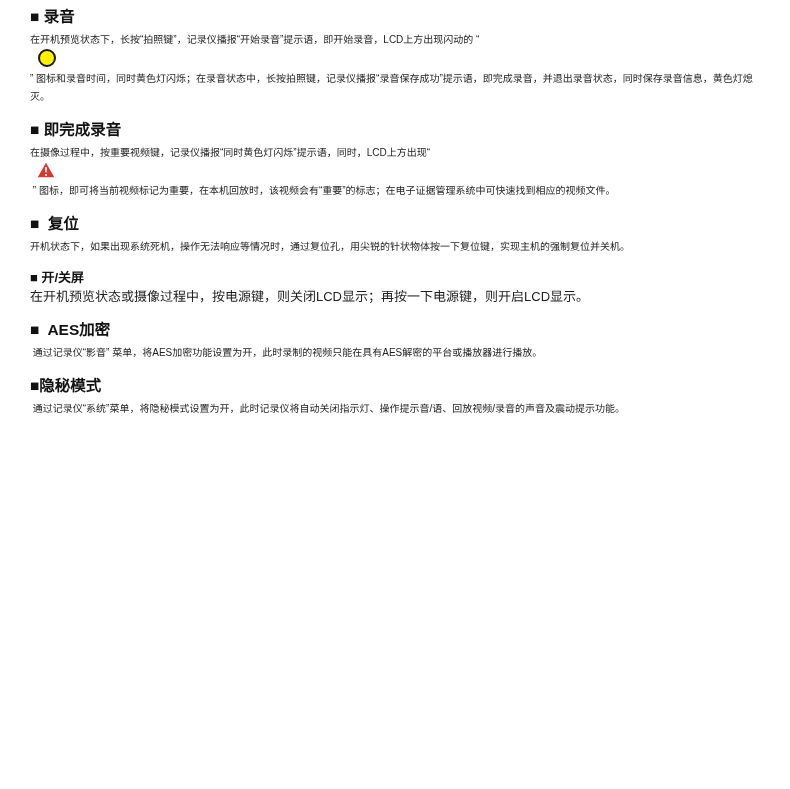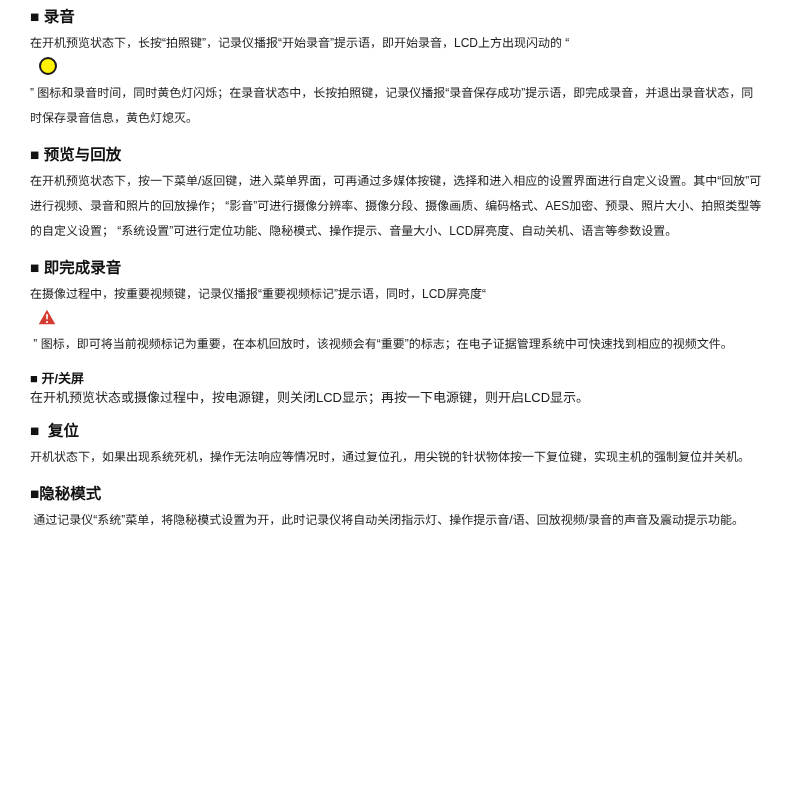--- a/index.html
+++ b/index.html
@@ -27,22 +27,22 @@
   .heading {
     margin: 0 0 4px 0;
     font-size: 15.5px;
     font-weight: bold;
     line-height: 21px;
     color: #121212;
     white-space: pre-wrap;
   }
   .body {
     margin: 0;
-    font-size: 12px;
-    line-height: 25px;
+    font-size: 10px;
+    line-height: 18px;
     white-space: pre-wrap;
     word-break: break-all;
     color: #1e1e1e;
   }
   .section.small .heading {
     font-size: 13px;
     line-height: 17px;
     margin-bottom: 2px;
   }
   .section.small .body {
@@ -77,47 +77,47 @@
 
 <div class="page">
   <main id="sections">
   <section class="section">
     <h3 class="heading">■ 录音</h3>
     <p class="body"><span>在开机预览状态下，长按“拍照键”，记录仪播报“开始录音”提示语，即开始录音，LCD上方出现闪动的 “</span>
   <span class="icon-record"></span>
 <span>” 图标和录音时间，同时黄色灯闪烁；在录音状态中，长按拍照键，记录仪播报“录音保存成功”提示语，即完成录音，并退出录音状态，同时保存录音信息，黄色灯熄灭。</span></p>
   </section>
 
-  <section class="section">
-    <h3 class="heading">■ 预览与回放</h3>
-    <p class="body"><span>在开机预览状态下，按一下菜单/返回键，进入菜单界面，可再通过多媒体按键，选择和进入相应的设置界面进行自定义设置。其中“回放”可进行视频、录音和照片的回放操作； “影音”可进行摄像分辨率、摄像分段、摄像画质、编码格式、AES加密、预录、照片大小、拍照类型等的自定义设置； “系统设置”可进行定位功能、隐秘模式、操作提示、音量大小、LCD屏亮度、自动关机、语言等参数设置。</span></p>
-  </section>
 
   <section class="section">
     <h3 class="heading">■ 即完成录音</h3>
-    <p class="body"><span>在摄像过程中，按重要视频键，记录仪播报“重要视频标记”提示语，同时，LCD屏亮度“</span>
+    <p class="body"><span>在摄像过程中，按重要视频键，记录仪播报“同时黄色灯闪烁”提示语，同时，LCD上方出现“</span>
   <span class="icon-important"><svg viewBox="0 0 20 18" aria-hidden="true">
               <path d="M10 0.8 L19.3 17.2 L0.7 17.2 Z" fill="#d43a2f"></path>
               <path d="M8.9 5.8 h2.2 l-0.4 6.1 h-1.4 Z" fill="#ffffff"></path>
               <circle cx="10" cy="14.6" r="1.2" fill="#ffffff"></circle>
             </svg></span>
 <span> ” 图标，即可将当前视频标记为重要，在本机回放时，该视频会有“重要”的标志；在电子证据管理系统中可快速找到相应的视频文件。</span></p>
   </section>
 
+  <section class="section">
+    <h3 class="heading">■  复位</h3>
+    <p class="body"><span>开机状态下，如果出现系统死机，操作无法响应等情况时，通过复位孔，用尖锐的针状物体按一下复位键，实现主机的强制复位并关机。</span></p>
+  </section>
+
   <section class="section small">
     <h3 class="heading">■ 开/关屏</h3>
     <p class="body"><span>在开机预览状态或摄像过程中，按电源键，则关闭LCD显示；再按一下电源键，则开启LCD显示。</span></p>
   </section>
 
-  <section class="section">
-    <h3 class="heading">■  复位</h3>
-    <p class="body"><span>开机状态下，如果出现系统死机，操作无法响应等情况时，通过复位孔，用尖锐的针状物体按一下复位键，实现主机的强制复位并关机。</span></p>
-  </section>
 
 
-
+  <section class="section">
+    <h3 class="heading">■  AES加密</h3>
+    <p class="body"><span> 通过记录仪“影音” 菜单，将AES加密功能设置为开，此时录制的视频只能在具有AES解密的平台或播放器进行播放。</span></p>
+  </section>
 
   <section class="section">
     <h3 class="heading">■隐秘模式</h3>
     <p class="body"><span> 通过记录仪“系统”菜单，将隐秘模式设置为开，此时记录仪将自动关闭指示灯、操作提示音/语、回放视频/录音的声音及震动提示功能。</span></p>
   </section>
 </main>
 </div>
 
 </body></html>

